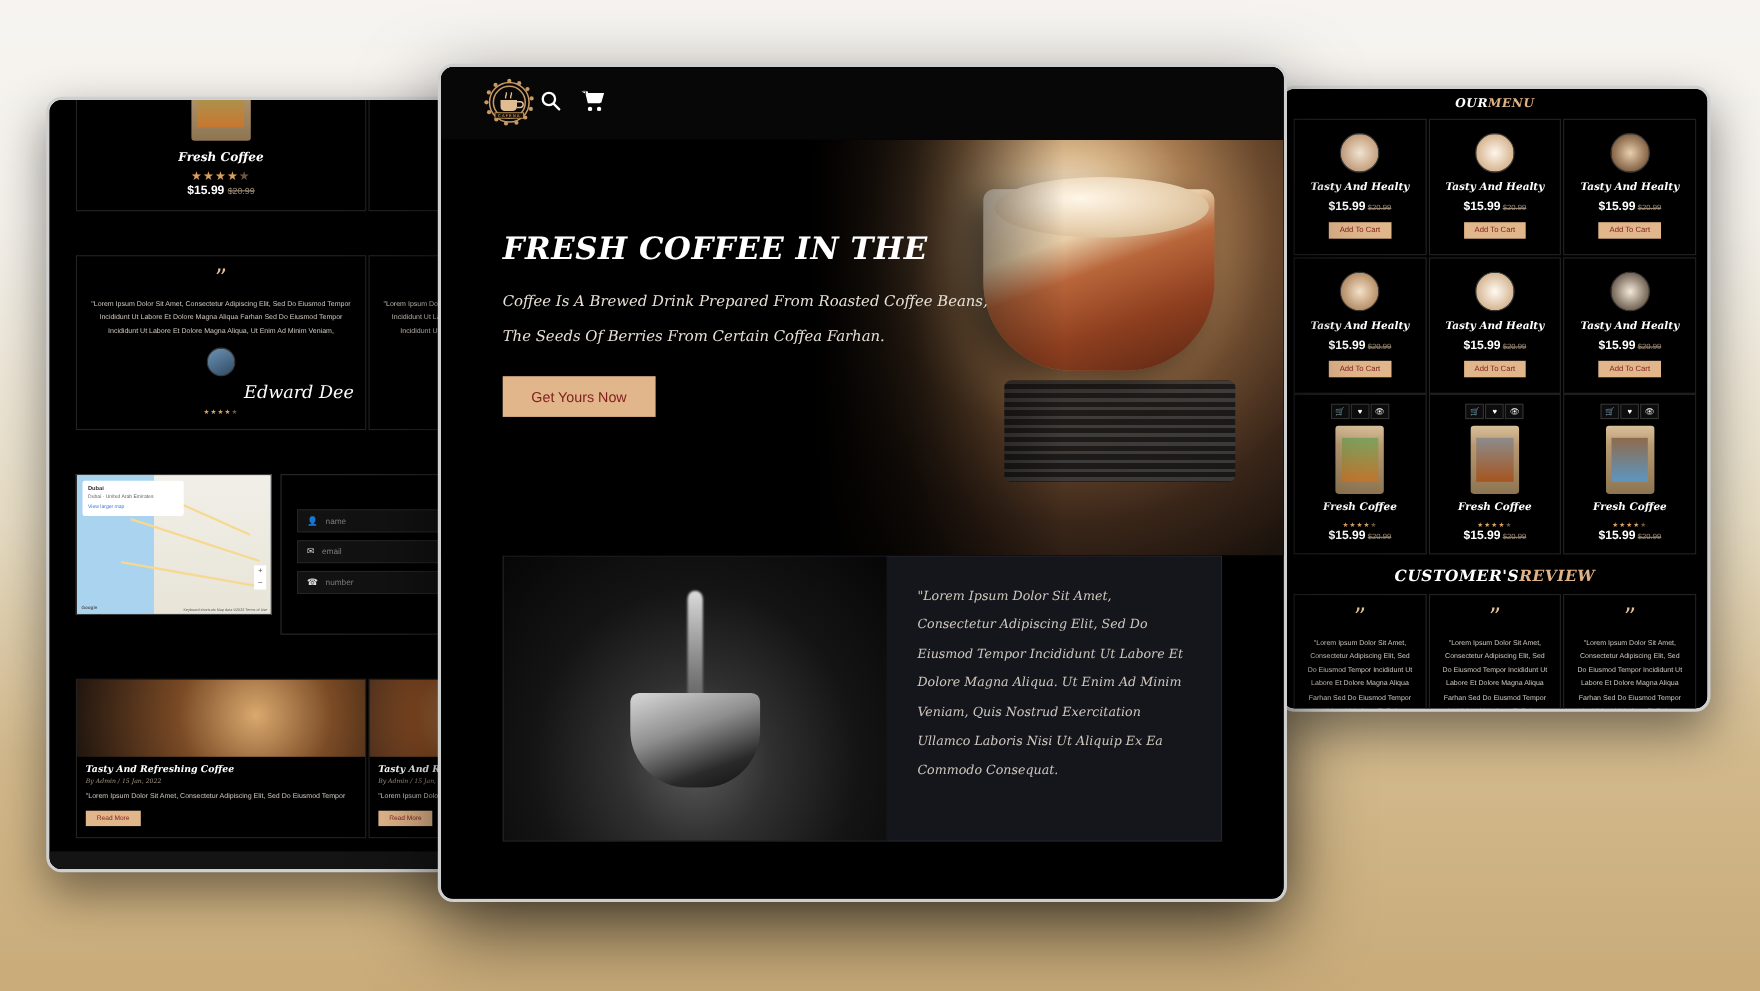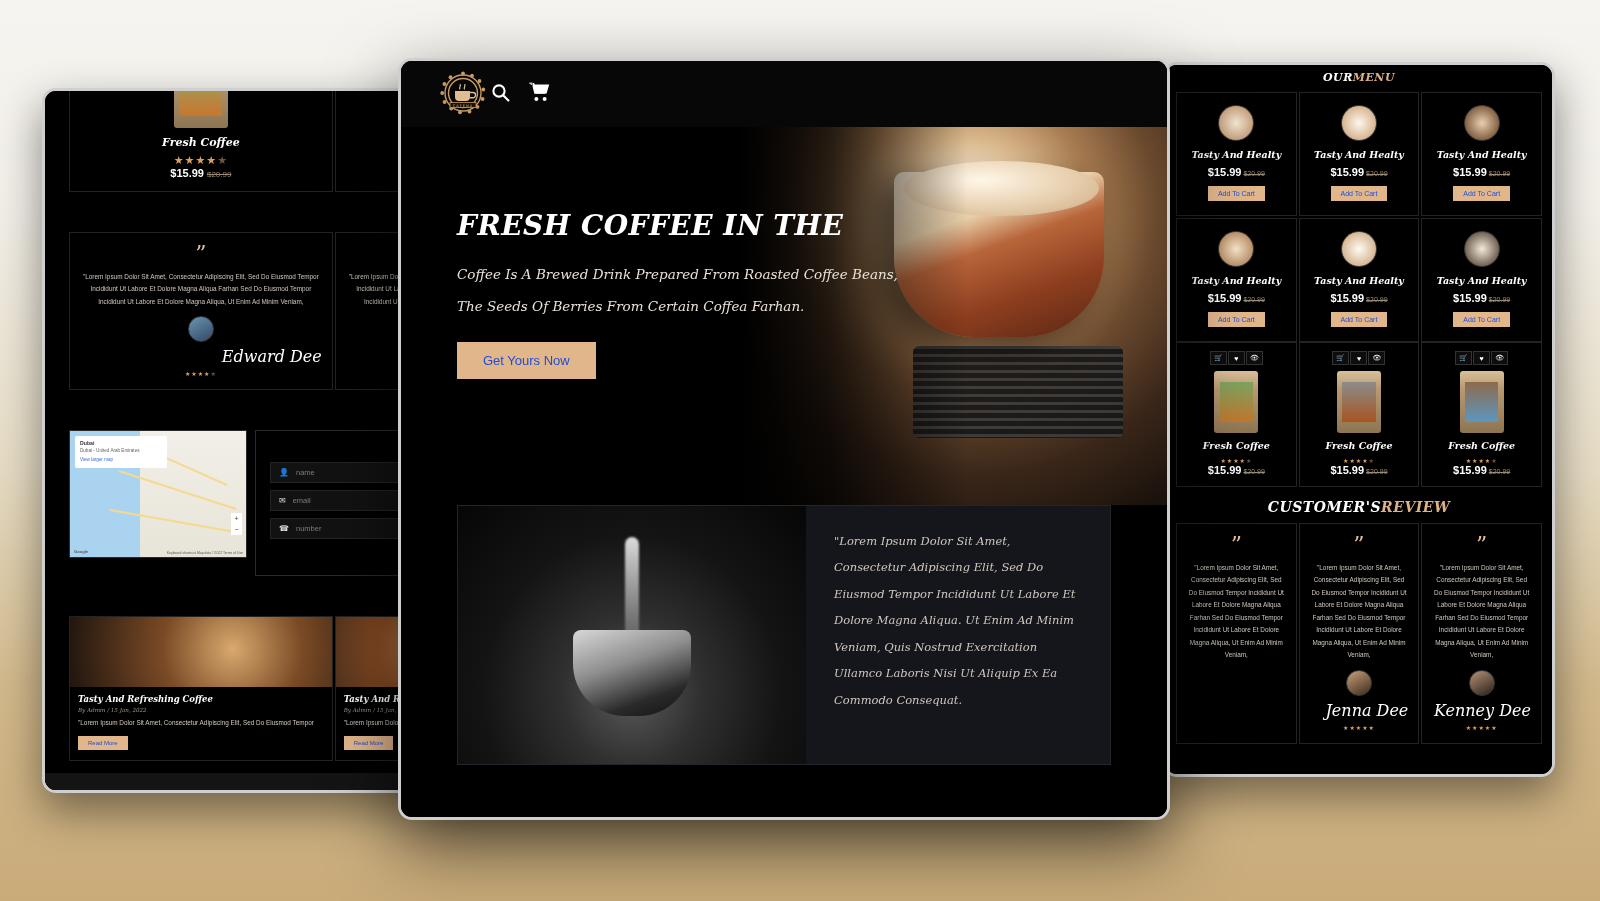--- a/index.html
+++ b/index.html
@@ -13,39 +13,39 @@
   
   .window {
     position: absolute;
     background: #000;
     border-radius: 14px;
     border: 3px solid #cfcfcf;
     overflow: hidden;
     box-shadow: 0 18px 44px rgba(0,0,0,.45);
   }
   .win-back-left  { left: 42px;  top: 88px;  width: 1115px; height: 705px; }
-  .win-back-right { left: 1163px; top: 62px; width: 392px;  height: 715px; }
+  .win-back-right { left: 1163px; top: 78px; width: 392px;  height: 569px; }
   .win-front      { left: 398px; top: 58px;  width: 772px;  height: 762px; z-index: 40;
                     box-shadow: 0 26px 70px rgba(0,0,0,.60); }
 
   .page { position: absolute; inset: 0; background: #000; color: #fff; }
 
   .sec-head {
     text-align: center;
     font-family: "DejaVu Serif", serif;
     font-style: italic; font-weight: bold;
     letter-spacing: .5px;
     color: #fff;
   }
   .sec-head em { font-style: italic; color: #dfb286; }
 
   .btn {
     display: inline-block;
     background: #e2b68b;
-    color: #1d4ed8;
+    color: #7f1d1d;
     border: none;
     font-family: "Liberation Sans", sans-serif;
     text-align: center;
     cursor: pointer;
   }
 
   .stars { color: #d9a15e; letter-spacing: 1px; }
   .stars .off { color: #6b5540; }
 
   .card { background: #0a0a0a; border: 1px solid #2a2a2a; }

